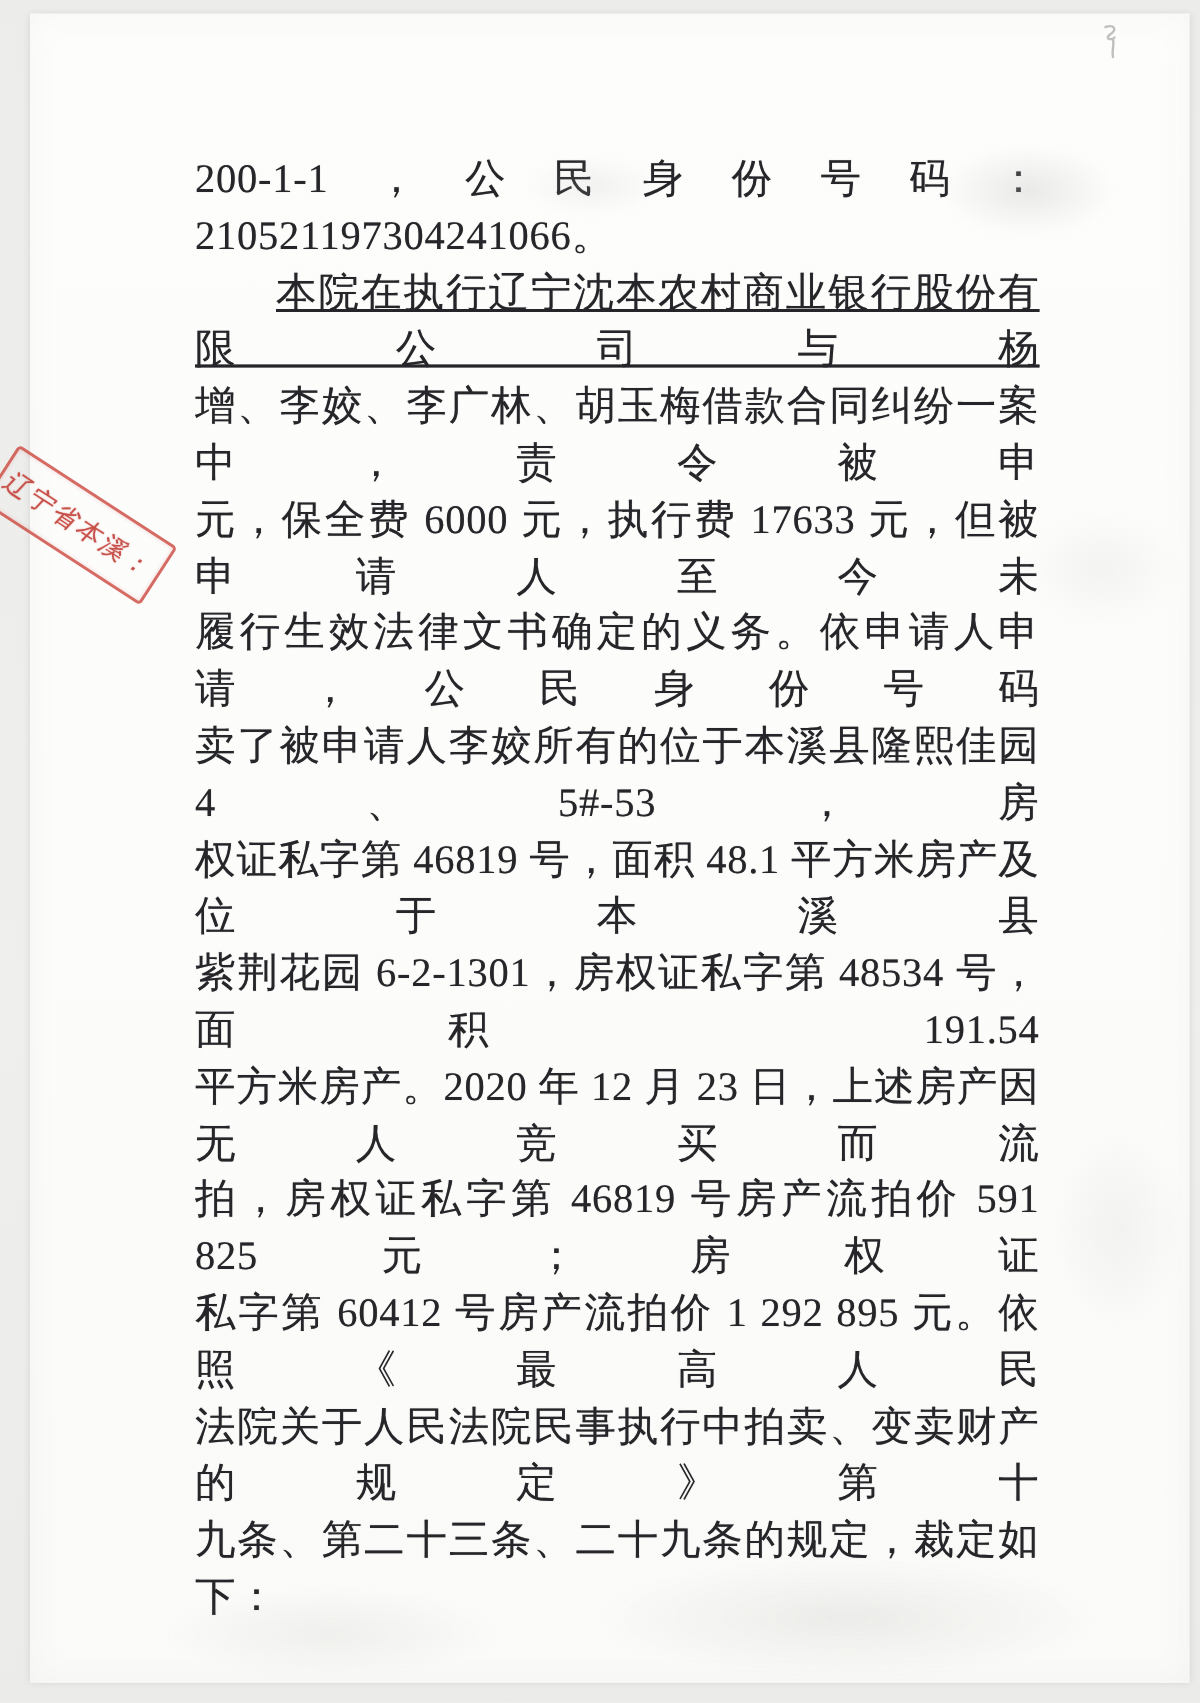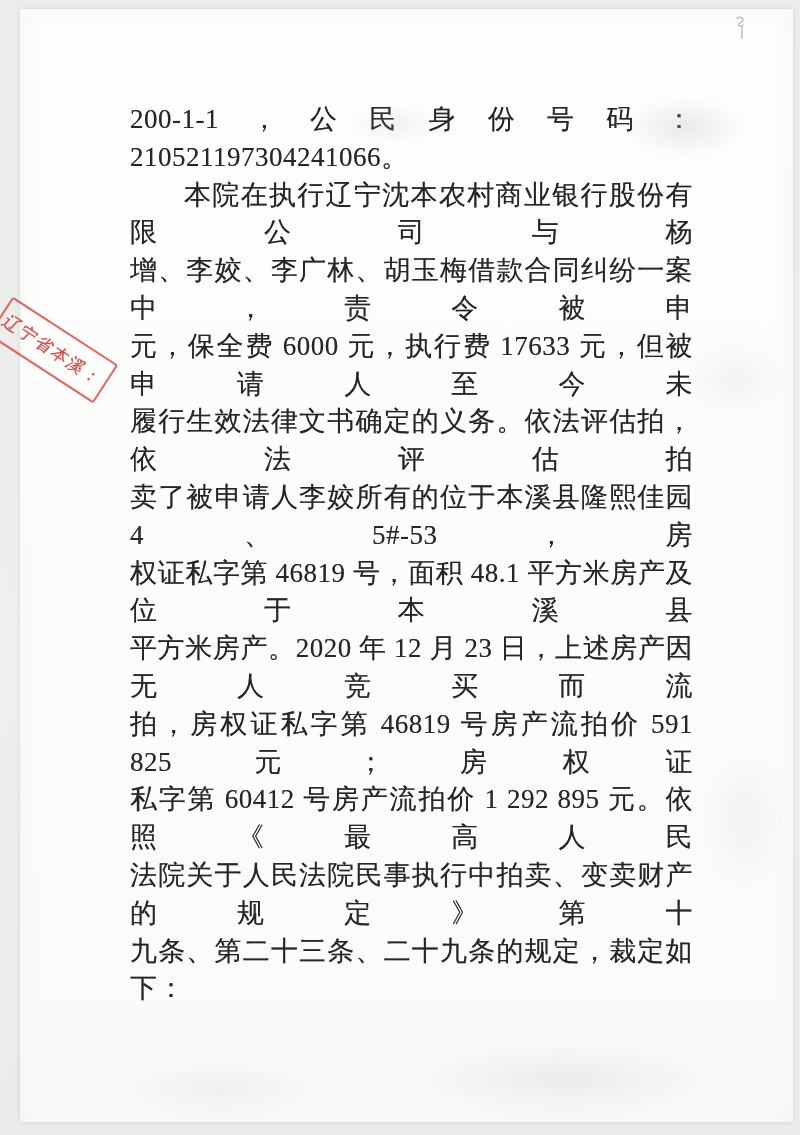--- a/index.html
+++ b/index.html
@@ -32,21 +32,21 @@
     top: 92px;
     width: 563px;
     font-size: 27px;
     line-height: 37.8px;
     color: #26262a;
     letter-spacing: 0.5px;
     text-shadow: 0 0 0.5px rgba(38,38,42,0.55);
   }
   .line { text-align: justify; white-space: normal; }
   .line.fill { text-align-last: justify; }
-  .line.indent { text-indent: 54px; }
+  .line.indent { text-indent: 54px; text-decoration: underline; }
 
   
   .stamp {
     position: absolute;
     left: -10px;
     top: 327px;
     width: 122px;
     height: 42px;
     border: 2.5px solid rgba(203,72,62,0.85);
     border-radius: 3px;
@@ -92,23 +92,24 @@
 <body>
 
 <div class="scan-bg">
 
   <div class="page">
     <div class="text-block" id="text-block">
         <div class="line">200-1-1，公民身份号码：210521197304241066。</div>
         <div class="line fill indent">本院在执行辽宁沈本农村商业银行股份有限公司与杨</div>
         <div class="line fill">增、李姣、李广林、胡玉梅借款合同纠纷一案中，责令被申</div>
         <div class="line fill">元，保全费 6000 元，执行费 17633 元，但被申请人至今未</div>
-        <div class="line fill">履行生效法律文书确定的义务。依法评估拍，依法评估拍</div>
+        <div class="line fill">履行生效法律文书确定的义务。依申请人申请，公民身份号码</div>
         <div class="line fill">卖了被申请人李姣所有的位于本溪县隆熙佳园 4、5#-53，房</div>
         <div class="line fill">权证私字第 46819 号，面积 48.1 平方米房产及位于本溪县</div>
+        <div class="line fill">紫荆花园 6-2-1301，房权证私字第 48534 号，面积 191.54</div>
         <div class="line fill">平方米房产。2020 年 12 月 23 日，上述房产因无人竞买而流</div>
         <div class="line fill">拍，房权证私字第 46819 号房产流拍价 591 825 元；房权证</div>
         <div class="line fill">私字第 60412 号房产流拍价 1 292 895 元。依照《最高人民</div>
         <div class="line fill">法院关于人民法院民事执行中拍卖、变卖财产的规定》第十</div>
         <div class="line">九条、第二十三条、二十九条的规定，裁定如下：</div>
       </div>
 
     <div class="blotch b1"></div>
     <div class="blotch b2"></div>
     <div class="blotch b3"></div>

